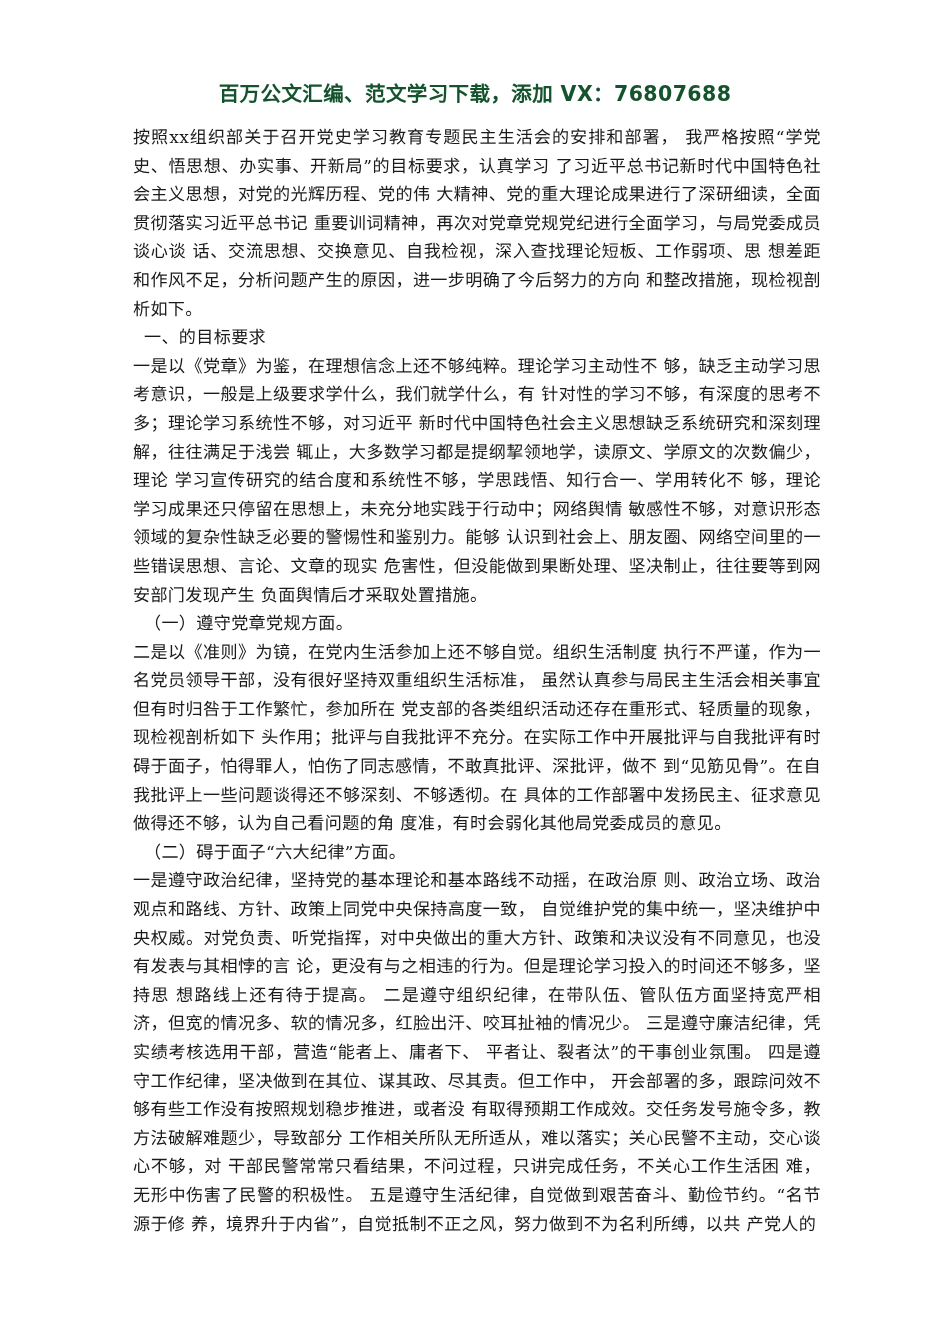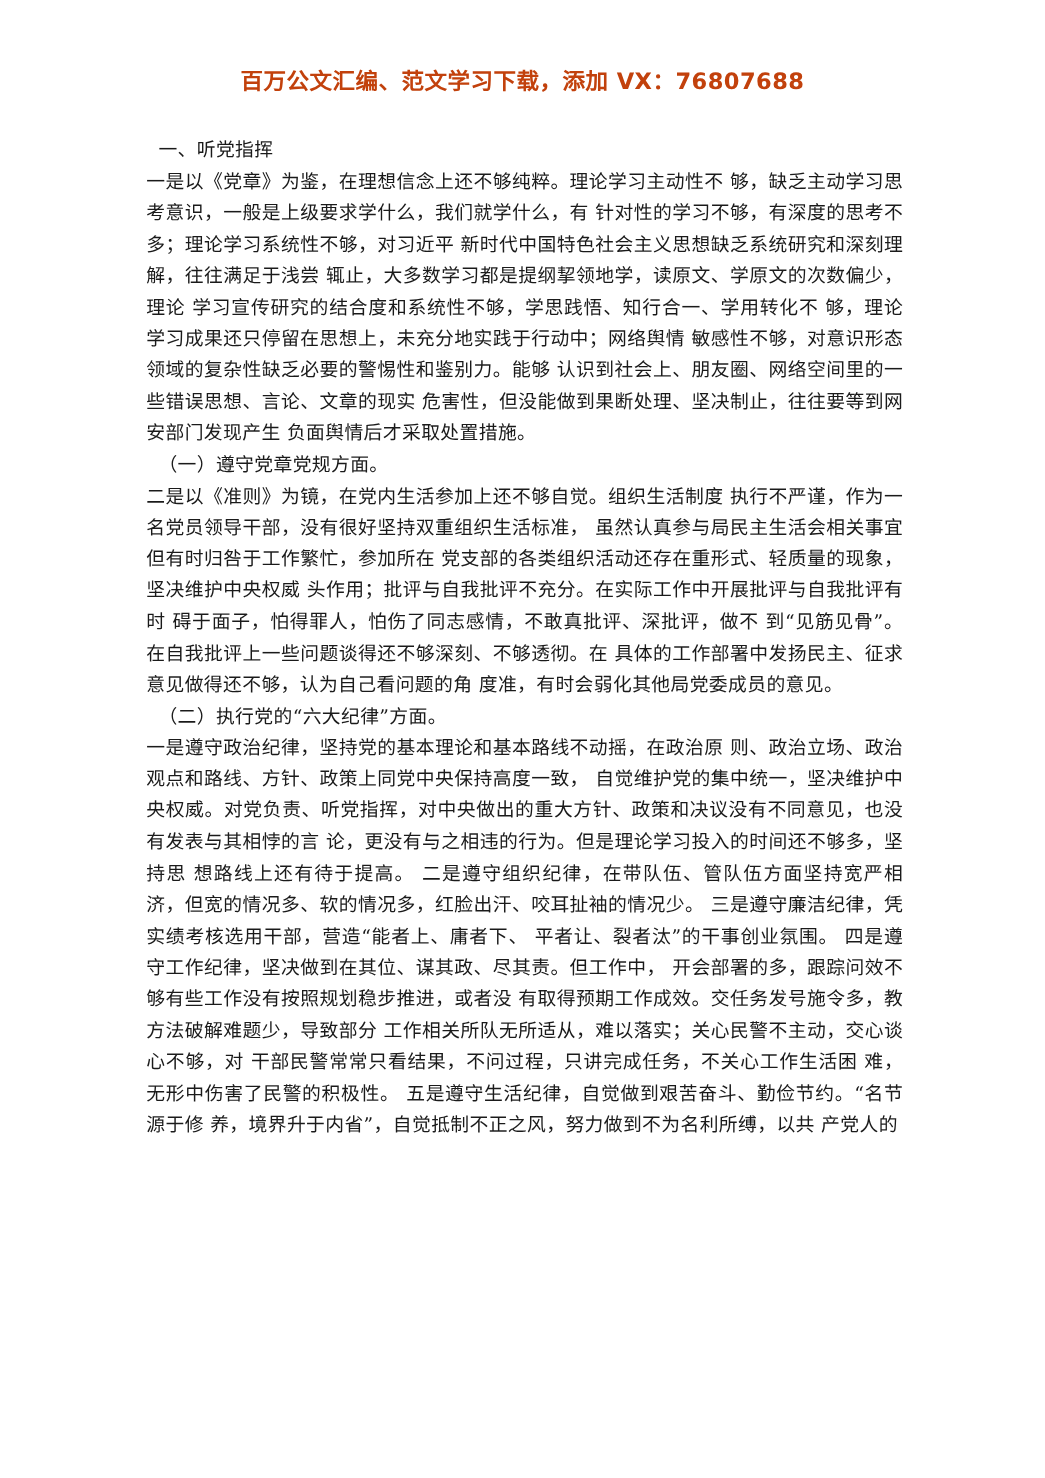--- a/index.html
+++ b/index.html
@@ -54,24 +54,25 @@
   }
   .para.indent-sm {
     padding-left: 11px;
   }
 </style>
 </head>
 <body>
 
 <div class="page">
 
-  <div class="promo-banner" style="color: #c2410c;">百万公文汇编、范文学习下载，添加 VX：76807688</div>
+  <div class="promo-banner" style="color: #14532d; margin-top: 20px;">百万公文汇编、范文学习下载，添加 VX：76807688</div>
 
   <div class="doc-body">
-    <p class="para indent-sm">一、听党指挥</p>
+    <p class="para">按照xx组织部关于召开党史学习教育专题民主生活会的安排和部署， 我严格按照“学党史、悟思想、办实事、开新局”的目标要求，认真学习 了习近平总书记新时代中国特色社会主义思想，对党的光辉历程、党的伟 大精神、党的重大理论成果进行了深研细读，全面贯彻落实习近平总书记 重要训词精神，再次对党章党规党纪进行全面学习，与局党委成员谈心谈 话、交流思想、交换意见、自我检视，深入查找理论短板、工作弱项、思 想差距和作风不足，分析问题产生的原因，进一步明确了今后努力的方向 和整改措施，现检视剖析如下。</p>
+    <p class="para indent-sm">一、的目标要求</p>
     <p class="para">一是以《党章》为鉴，在理想信念上还不够纯粹。理论学习主动性不 够，缺乏主动学习思考意识，一般是上级要求学什么，我们就学什么，有 针对性的学习不够，有深度的思考不多；理论学习系统性不够，对习近平 新时代中国特色社会主义思想缺乏系统研究和深刻理解，往往满足于浅尝 辄止，大多数学习都是提纲挈领地学，读原文、学原文的次数偏少，理论 学习宣传研究的结合度和系统性不够，学思践悟、知行合一、学用转化不 够，理论学习成果还只停留在思想上，未充分地实践于行动中；网络舆情 敏感性不够，对意识形态领域的复杂性缺乏必要的警惕性和鉴别力。能够 认识到社会上、朋友圈、网络空间里的一些错误思想、言论、文章的现实 危害性，但没能做到果断处理、坚决制止，往往要等到网安部门发现产生 负面舆情后才采取处置措施。</p>
     <p class="para indent-sm">（一）遵守党章党规方面。</p>
-    <p class="para">二是以《准则》为镜，在党内生活参加上还不够自觉。组织生活制度 执行不严谨，作为一名党员领导干部，没有很好坚持双重组织生活标准， 虽然认真参与局民主生活会相关事宜但有时归咎于工作繁忙，参加所在 党支部的各类组织活动还存在重形式、轻质量的现象，坚决维护中央权威 头作用；批评与自我批评不充分。在实际工作中开展批评与自我批评有时 碍于面子，怕得罪人，怕伤了同志感情，不敢真批评、深批评，做不 到“见筋见骨”。在自我批评上一些问题谈得还不够深刻、不够透彻。在 具体的工作部署中发扬民主、征求意见做得还不够，认为自己看问题的角 度准，有时会弱化其他局党委成员的意见。</p>
-    <p class="para indent-sm">（二）执行党的“六大纪律”方面。</p>
+    <p class="para">二是以《准则》为镜，在党内生活参加上还不够自觉。组织生活制度 执行不严谨，作为一名党员领导干部，没有很好坚持双重组织生活标准， 虽然认真参与局民主生活会相关事宜但有时归咎于工作繁忙，参加所在 党支部的各类组织活动还存在重形式、轻质量的现象，现检视剖析如下 头作用；批评与自我批评不充分。在实际工作中开展批评与自我批评有时 碍于面子，怕得罪人，怕伤了同志感情，不敢真批评、深批评，做不 到“见筋见骨”。在自我批评上一些问题谈得还不够深刻、不够透彻。在 具体的工作部署中发扬民主、征求意见做得还不够，认为自己看问题的角 度准，有时会弱化其他局党委成员的意见。</p>
+    <p class="para indent-sm">（二）碍于面子“六大纪律”方面。</p>
     <p class="para">一是遵守政治纪律，坚持党的基本理论和基本路线不动摇，在政治原 则、政治立场、政治观点和路线、方针、政策上同党中央保持高度一致， 自觉维护党的集中统一，坚决维护中央权威。对党负责、听党指挥，对中央做出的重大方针、政策和决议没有不同意见，也没有发表与其相悖的言 论，更没有与之相违的行为。但是理论学习投入的时间还不够多，坚持思 想路线上还有待于提高。 二是遵守组织纪律，在带队伍、管队伍方面坚持宽严相济，但宽的情况多、软的情况多，红脸出汗、咬耳扯袖的情况少。 三是遵守廉洁纪律，凭实绩考核选用干部，营造“能者上、庸者下、 平者让、裂者汰”的干事创业氛围。 四是遵守工作纪律，坚决做到在其位、谋其政、尽其责。但工作中， 开会部署的多，跟踪问效不够有些工作没有按照规划稳步推进，或者没 有取得预期工作成效。交任务发号施令多，教方法破解难题少，导致部分 工作相关所队无所适从，难以落实；关心民警不主动，交心谈心不够，对 干部民警常常只看结果，不问过程，只讲完成任务，不关心工作生活困 难，无形中伤害了民警的积极性。 五是遵守生活纪律，自觉做到艰苦奋斗、勤俭节约。“名节源于修 养，境界升于内省”，自觉抵制不正之风，努力做到不为名利所缚，以共 产党人的</p>
   </div>
 
 </div>
 
 </body></html>

